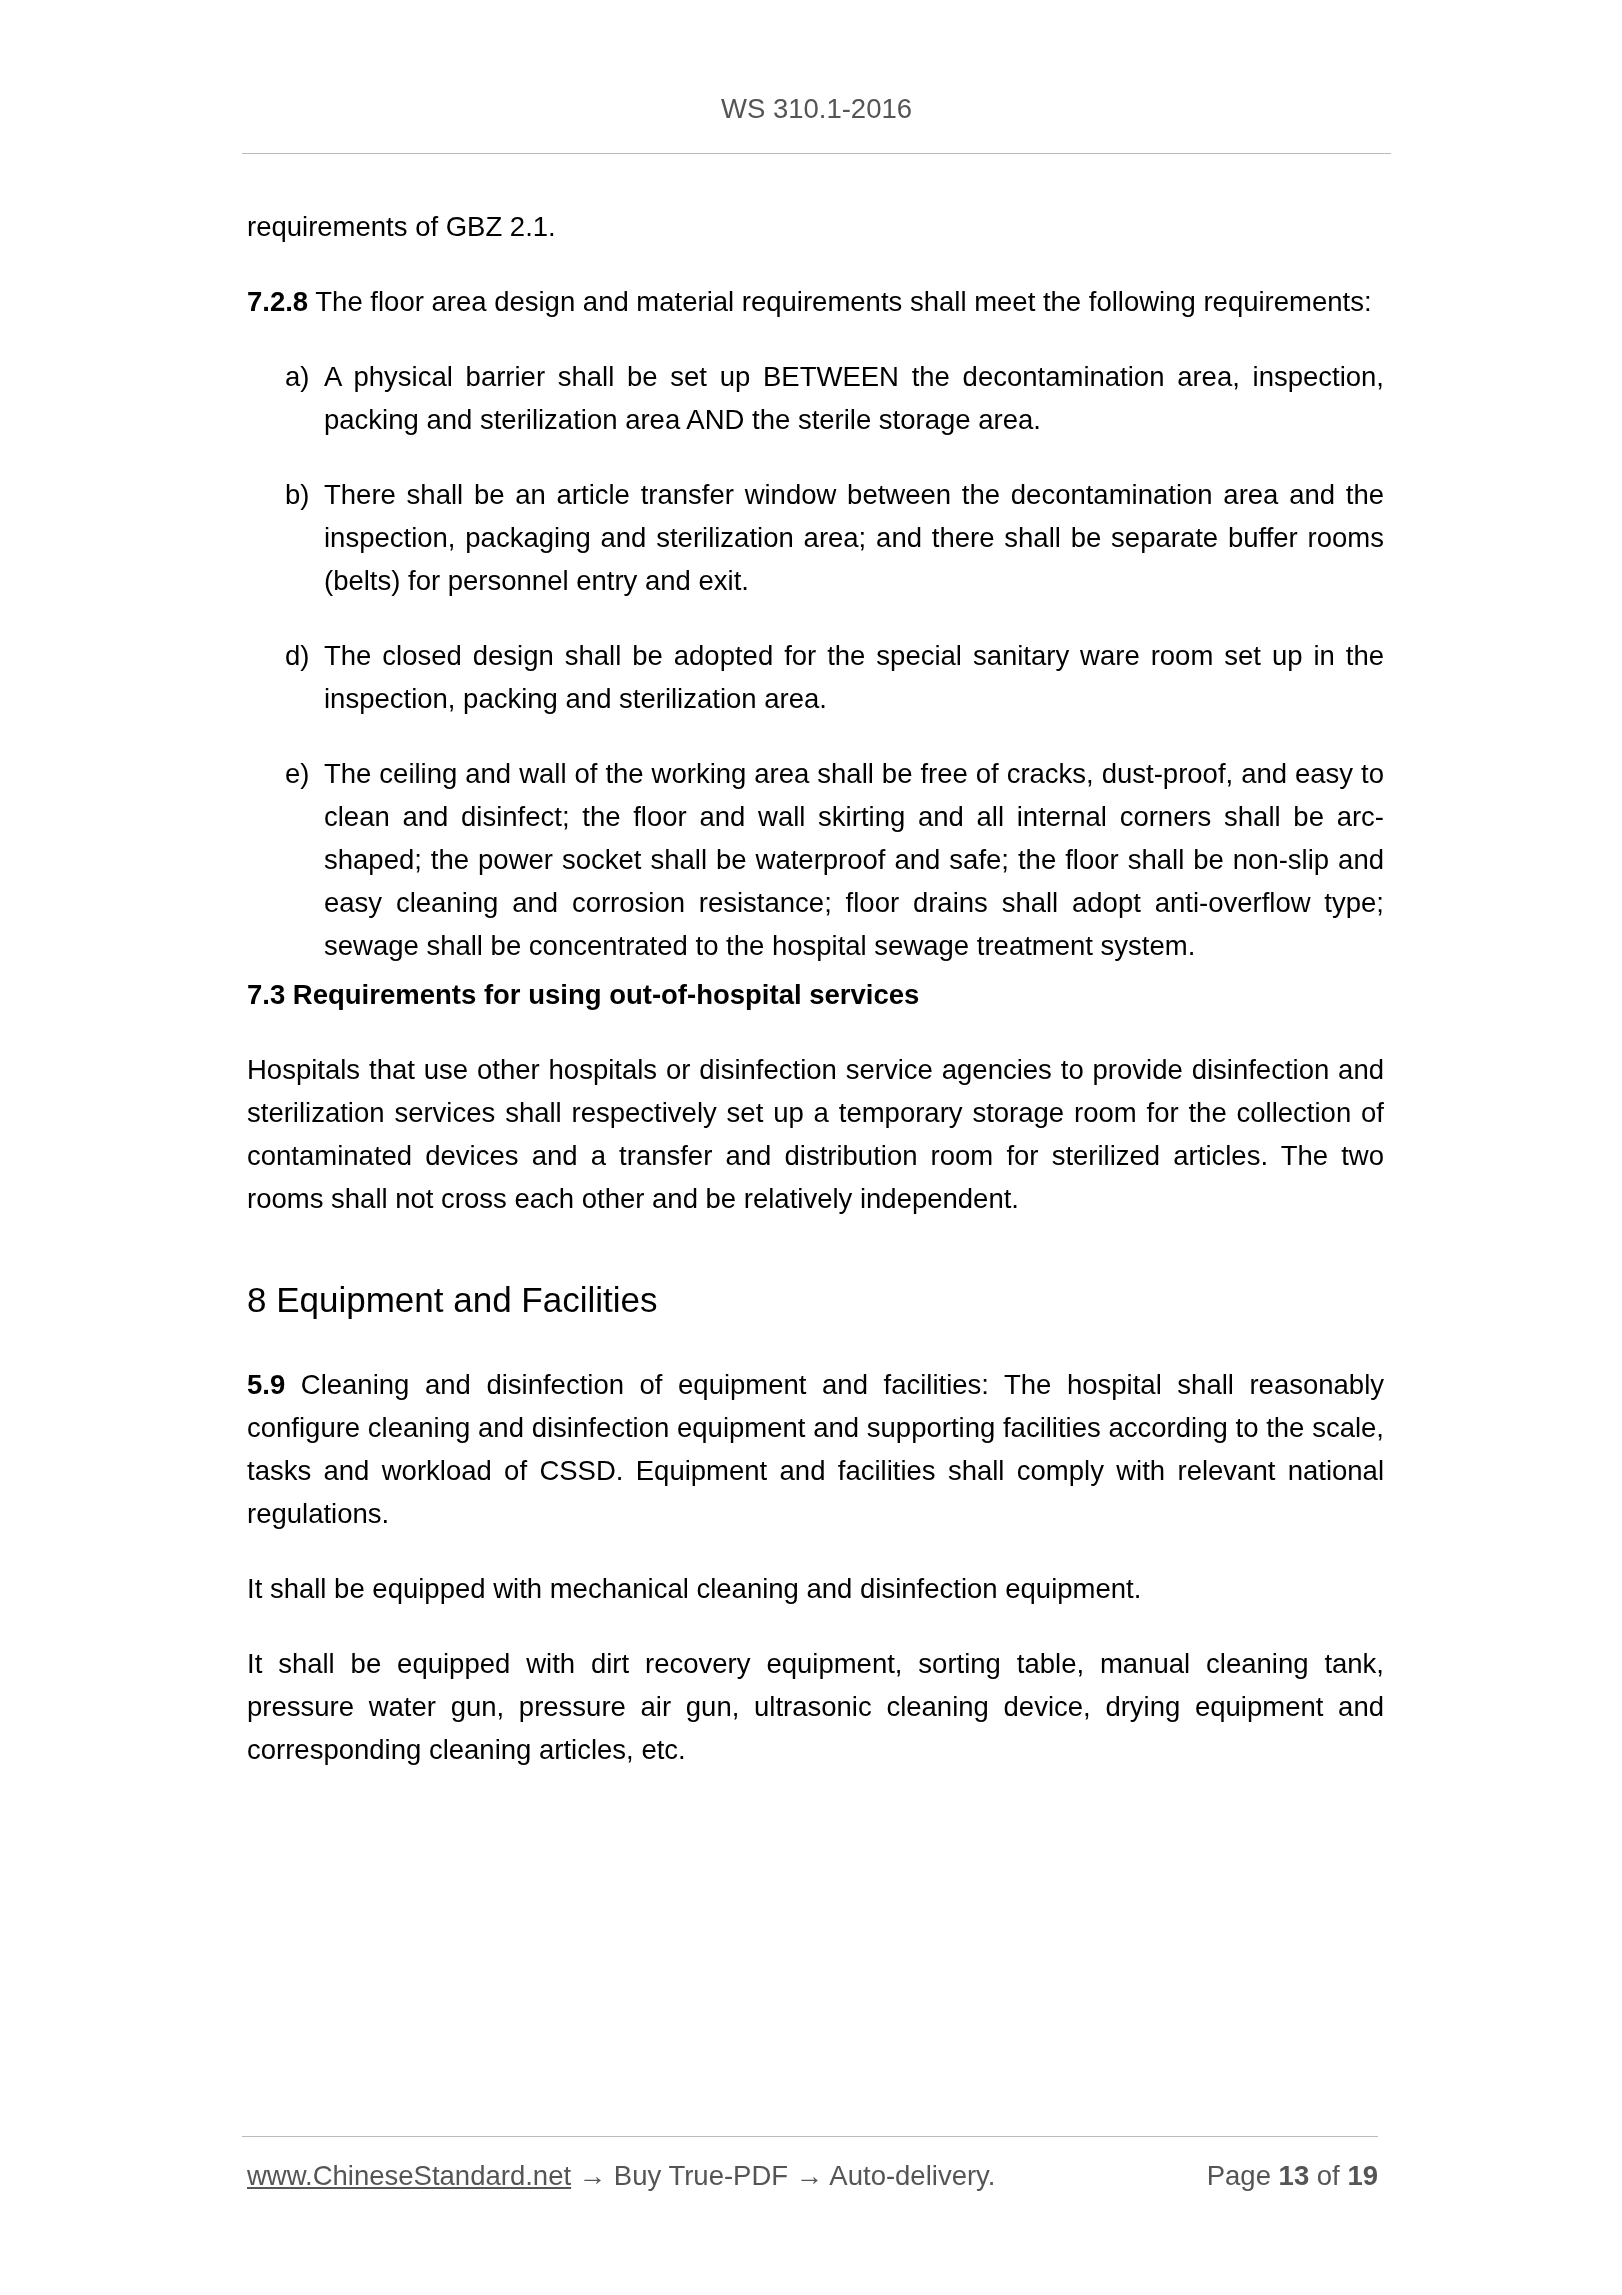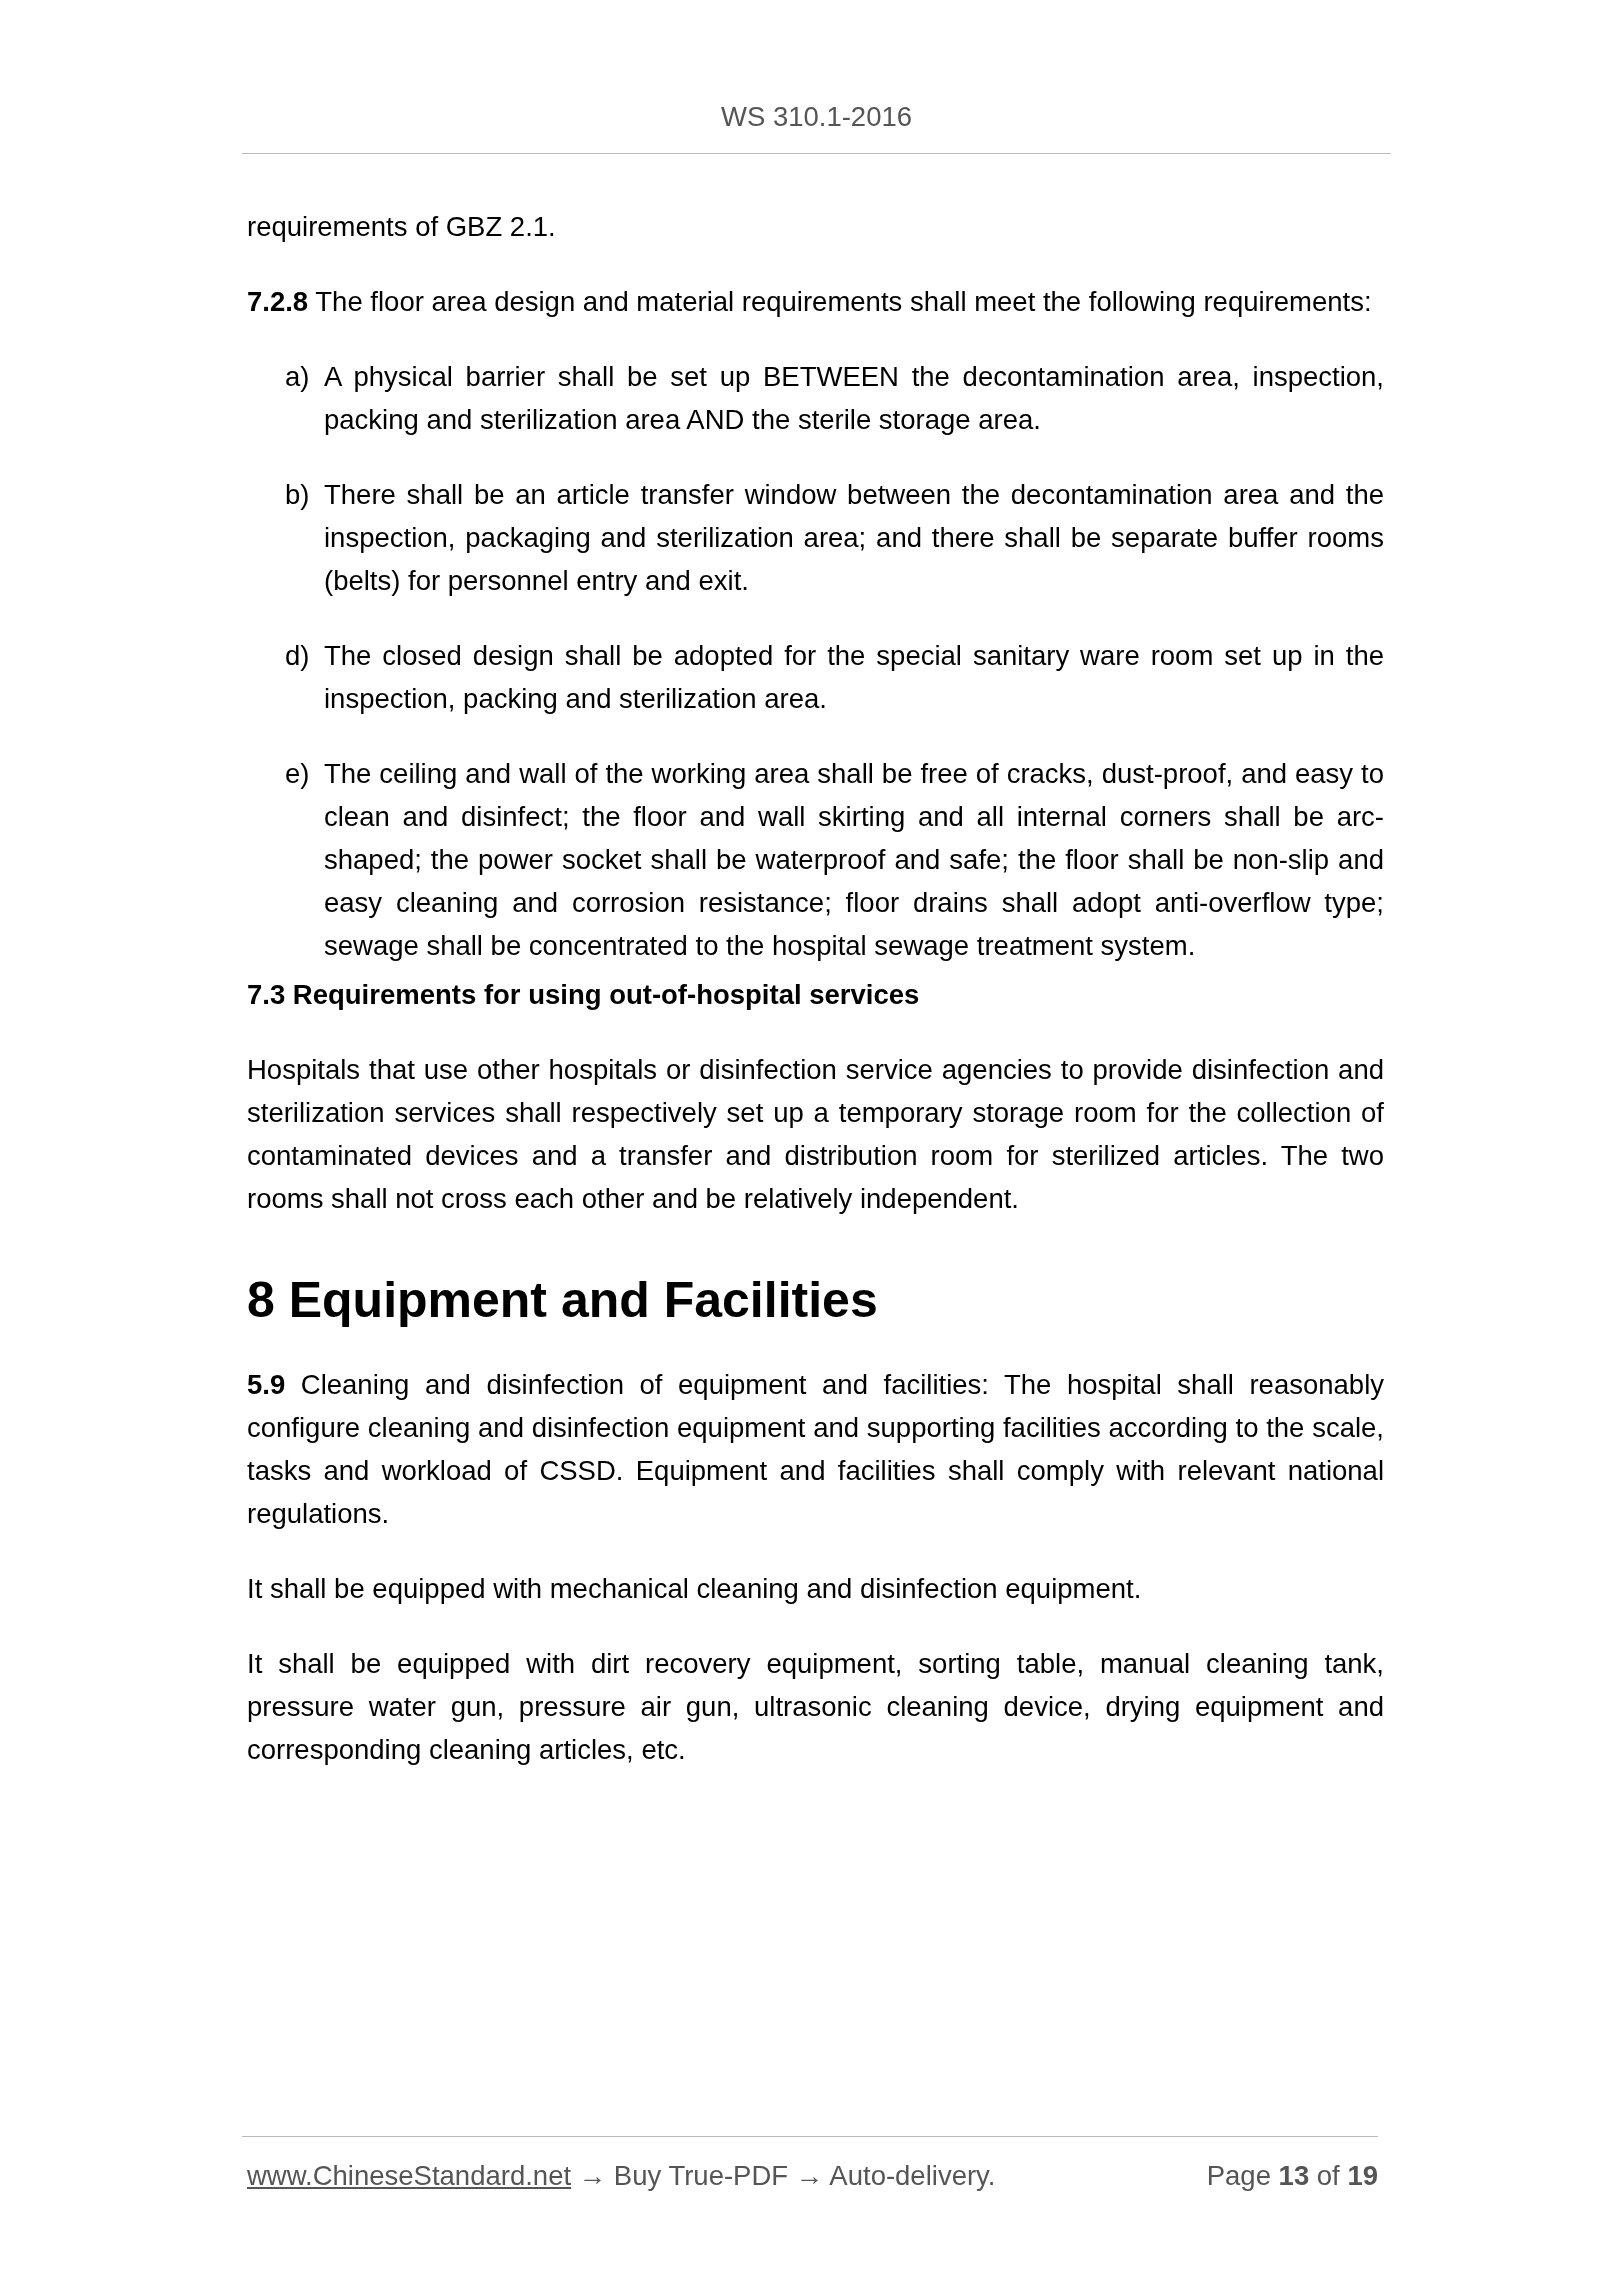--- a/index.html
+++ b/index.html
@@ -1,27 +1,27 @@
 <!DOCTYPE html>
 <html style="font-size:13.3px"><head>
 <meta charset="utf-8">
 <style>
   html, body { margin:0; padding:0; background:#fff; }
   body { width:1623px; height:2295px; position:relative; overflow:hidden;
          font-family:"Liberation Sans", sans-serif; color:#000; }
-  .page-header { position:absolute; left:242px; width:1149px; top:101px; text-align:center;
+  .page-header { position:absolute; left:242px; width:1149px; top:93px; text-align:center;
          font-size:27.5px; color:#555; }
   .header-rule { position:absolute; left:242px; width:1149px; top:153px; height:0; border-top:1.7px solid #bbb; }
   .content { position:absolute; left:247px; width:1137px; top:205px; font-size:27.5px; line-height:43px; }
   p { margin:0; text-align:justify; }
   .gap { margin-top:32px; }
   .item { margin-left:38px; padding-left:39px; text-indent:-39px; text-align:justify; margin-top:32px; }
   .item-label { display:inline-block; width:39px; text-indent:0; }
   .sub-heading { font-weight:bold; margin-top:32px; }
-  .section-heading { font-weight:bold; font-size:50px; line-height:50px; margin-top:55px; margin-bottom:0; }
+  .section-heading { font-weight:normal; font-size:35px; line-height:50px; margin-top:55px; margin-bottom:0; }
   b { font-weight:bold; }
   .footer-rule { position:absolute; left:242px; width:1136px; top:2136px; height:0; border-top:1.7px solid #bbb; }
   .footer { position:absolute; left:247px; width:1131px; top:2160px; font-size:27.5px; color:#555; }
   .footer-left { position:absolute; left:0; top:0; }
   .footer-right { position:absolute; right:0; top:0; }
   .footer-link { color:#555; text-decoration:underline; }
 </style>
 </head>
 <body>
 

